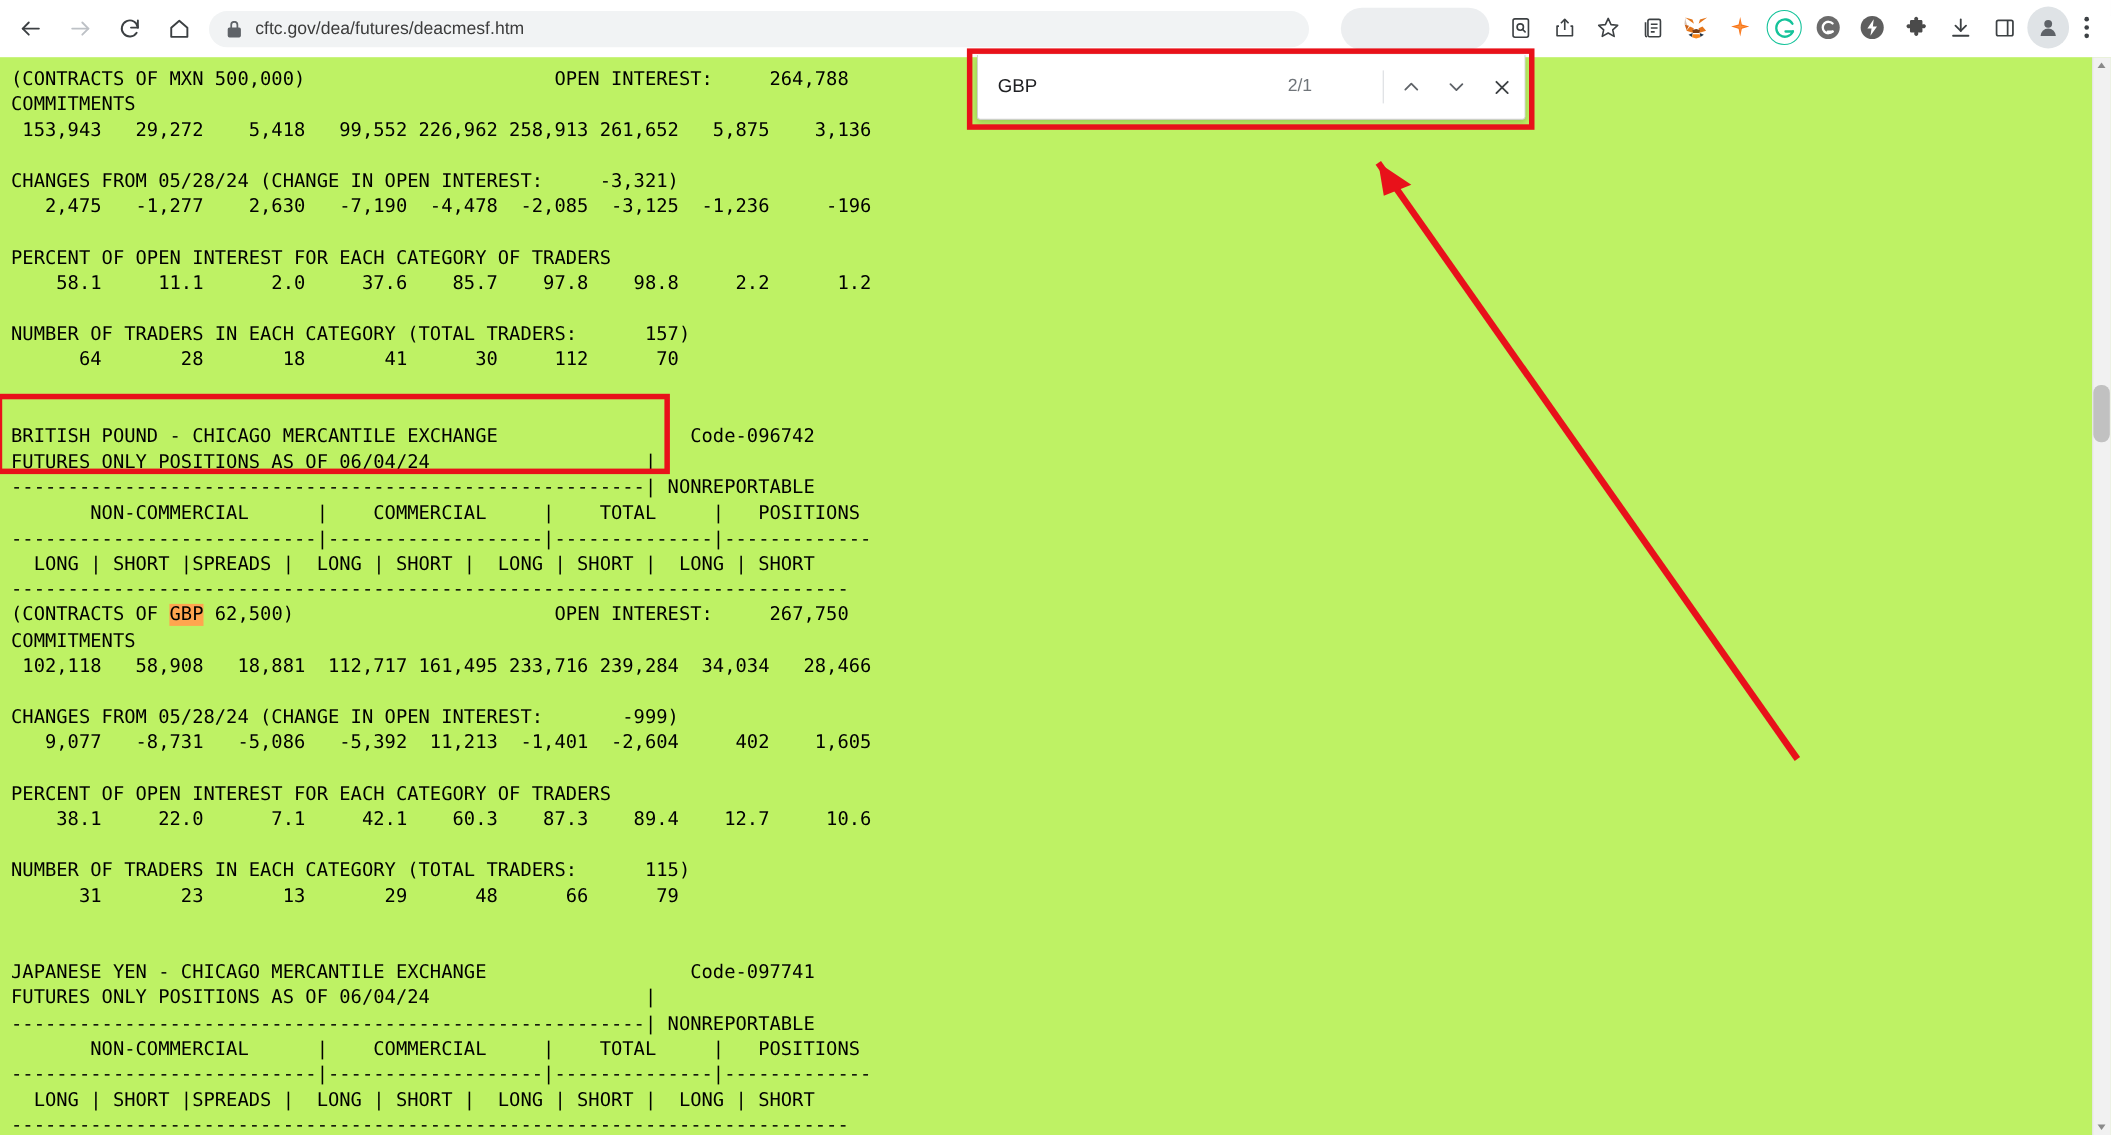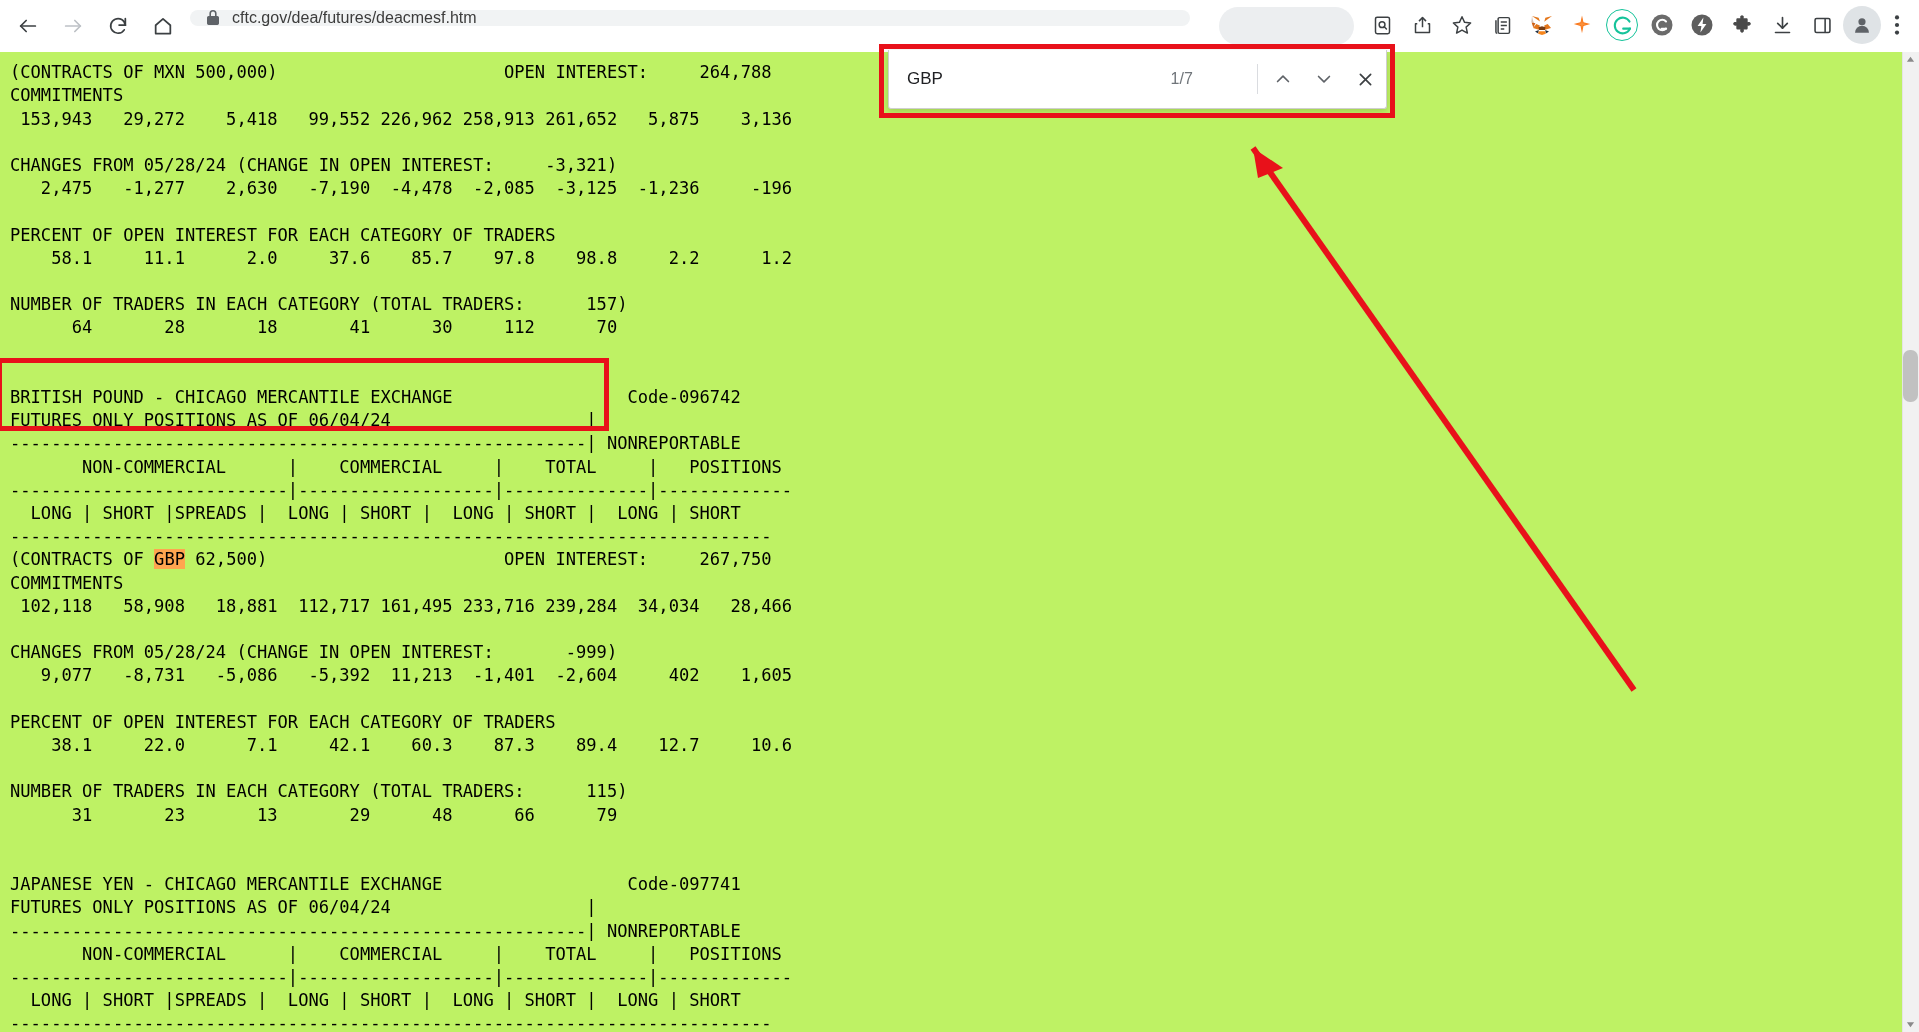--- a/index.html
+++ b/index.html
@@ -41,21 +41,21 @@
     display: flex; align-items: center; justify-content: center;
     border-radius: 50%;
     cursor: pointer;
   }
   .nav-btn svg { display: block; }
 
   #nav-group { position: absolute; left: 8px; top: 6px; display: flex; gap: 5px; }
 
   #omnibox {
     position: absolute; left: 190px; top: 10px;
-    width: 1000px; height: 16px;
+    width: 1000px; height: 33px;
     background: #f1f3f4;
     border-radius: 17px;
     display: flex; align-items: center;
     padding-left: 16px;
   }
   #omnibox-url {
     font-size: 16px; color: #3c3c3c;
     margin-left: 12px;
     font-family: "Liberation Sans", sans-serif;
     white-space: nowrap;
@@ -374,21 +374,21 @@
 --------------------------------------------------------| NONREPORTABLE
        NON-COMMERCIAL      |    COMMERCIAL     |    TOTAL     |   POSITIONS
 ---------------------------|-------------------|--------------|-------------
   LONG | SHORT |SPREADS |  LONG | SHORT |  LONG | SHORT |  LONG | SHORT
 --------------------------------------------------------------------------
 (CONTRACTS OF JPY 12,500,000)                   OPEN INTEREST:     303,909</pre>
 </div>
 
 <div id="find-bar">
   <input id="find-input" type="text" placeholder="Find in page" value="GBP" style="">
-  <span id="find-count">1/7</span>
+  <span id="find-count">2/1</span>
   <div id="find-sep"></div>
   <div class="find-btn">
     <svg width="20" height="20" viewBox="0 0 24 24" fill="none" stroke="#5f6368" stroke-width="2" stroke-linecap="round" stroke-linejoin="round">
         <polyline points="5.5,15 12,8.5 18.5,15"></polyline>
       </svg>
   </div>
   <div class="find-btn">
     <svg width="20" height="20" viewBox="0 0 24 24" fill="none" stroke="#5f6368" stroke-width="2" stroke-linecap="round" stroke-linejoin="round">
         <polyline points="5.5,9 12,15.5 18.5,9"></polyline>
       </svg>

